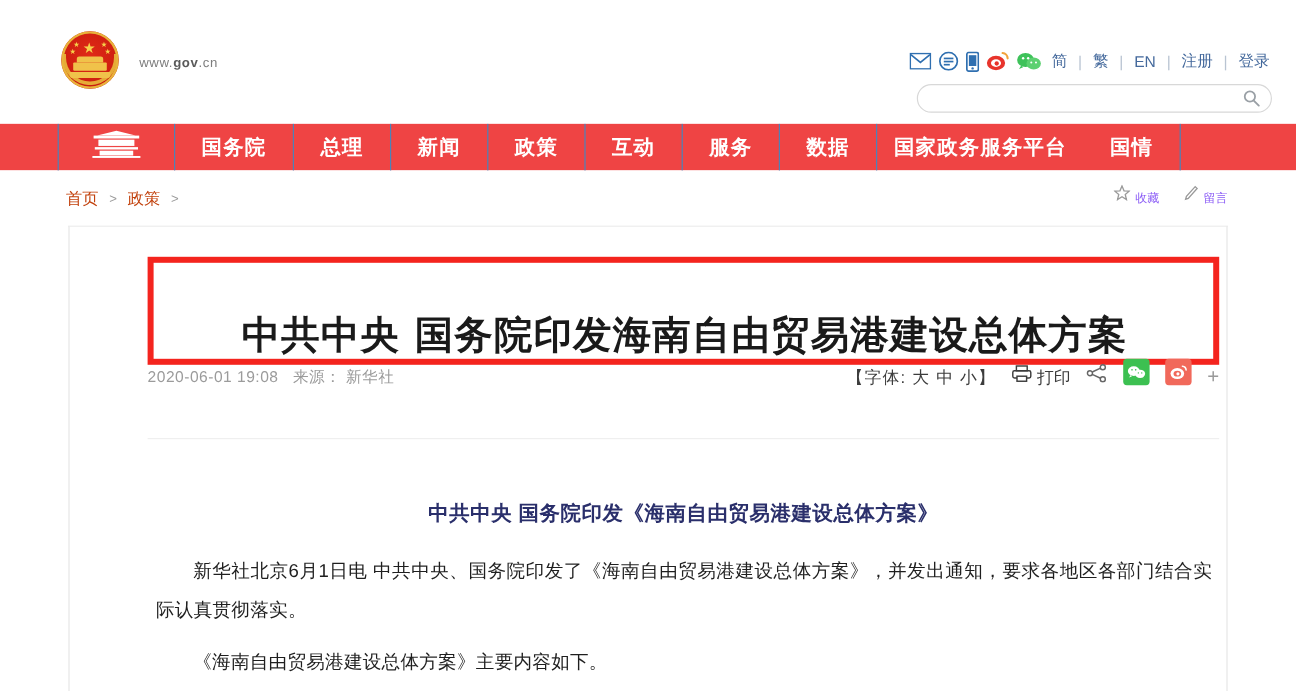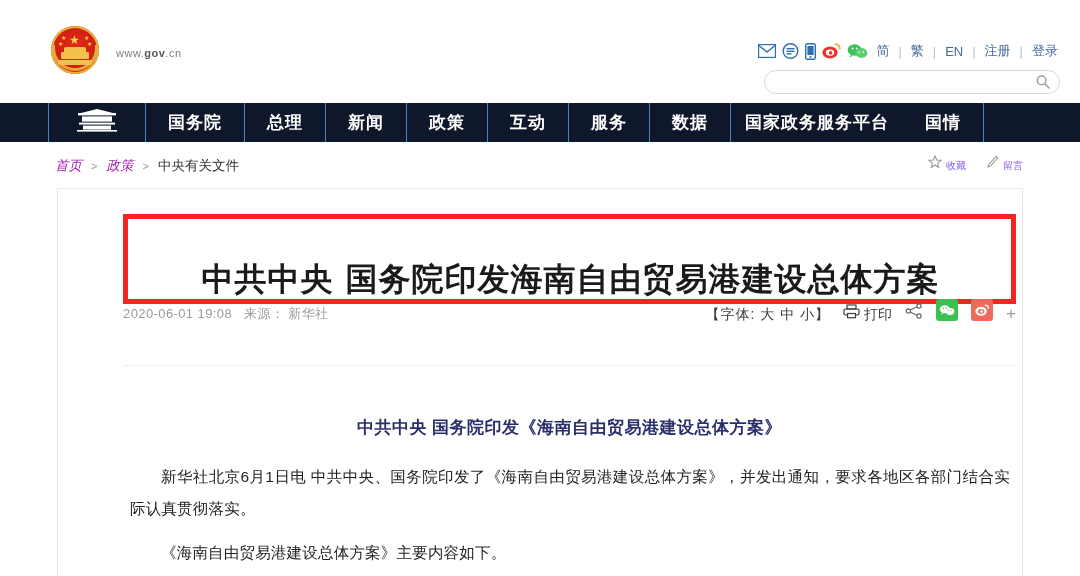--- a/index.html
+++ b/index.html
@@ -148,21 +148,21 @@
     font-family: "Liberation Sans", sans-serif;
   }
   .searchbox .mag {
     position: absolute;
     right: 8px; top: 3px;
   }
 
   
   .nav {
     height: 39px;
-    background: #0f172a;
+    background: #ef4444;
     display: flex;
     align-items: stretch;
     padding-left: 48px;
     box-sizing: border-box;
   }
   .nav .item {
     color: #ffffff;
     font-size: 17px;
     font-weight: bold;
     display: flex;
@@ -187,21 +187,21 @@
     box-sizing: border-box;
   }
   .crumb {
     font-size: 13.5px;
     color: #333;
     line-height: 38px;
     display: flex;
     align-items: center;
     gap: 9px;
   }
-  .crumb a { color: #a21caf; text-decoration: none; font-style: italic; }
+  .crumb a { color: #c2410c; text-decoration: none; }
   .crumb .gt { color: #9a9a9a; font-size: 11px; }
   .crumbright {
     position: absolute;
     right: 57px;
     top: 0;
     line-height: 38px;
     font-size: 10px;
     color: #8b5cf6;
     display: flex;
     align-items: center;
@@ -423,21 +423,20 @@
   <div class="item">国情</div>
 </div>
 <div class="navgap"></div>
 
 <div class="crumbwrap">
   <div class="crumb">
     <a href="#">首页</a>
     <span class="gt">&gt;</span>
     <a href="#">政策</a>
     <span class="gt">&gt;</span>
-    <span>中央有关文件</span>
   </div>
   <div class="crumbright">
     <span class="cr-item">
       <span>
         <svg width="14" height="14" viewBox="0 0 14 14">
             <polygon points="7,1 8.7,5 13,5.3 9.7,8.1 10.7,12.3 7,10 3.3,12.3 4.3,8.1 1,5.3 5.3,5" fill="none" stroke="#9a9a9a" stroke-width="1.1"></polygon>
           </svg>
       </span>
       <span class="lbl">收藏</span>
     </span>

